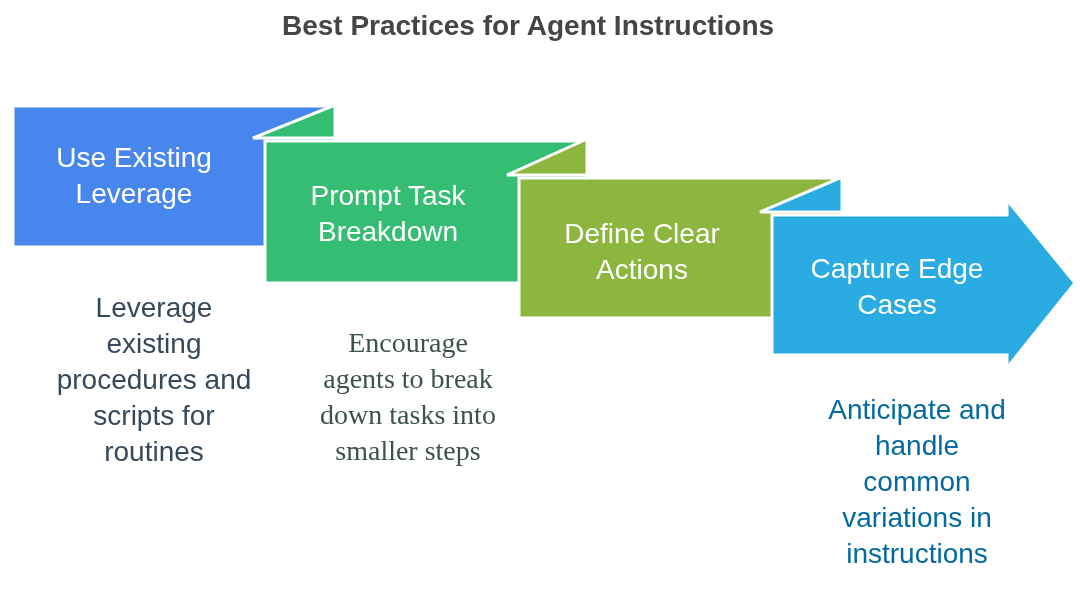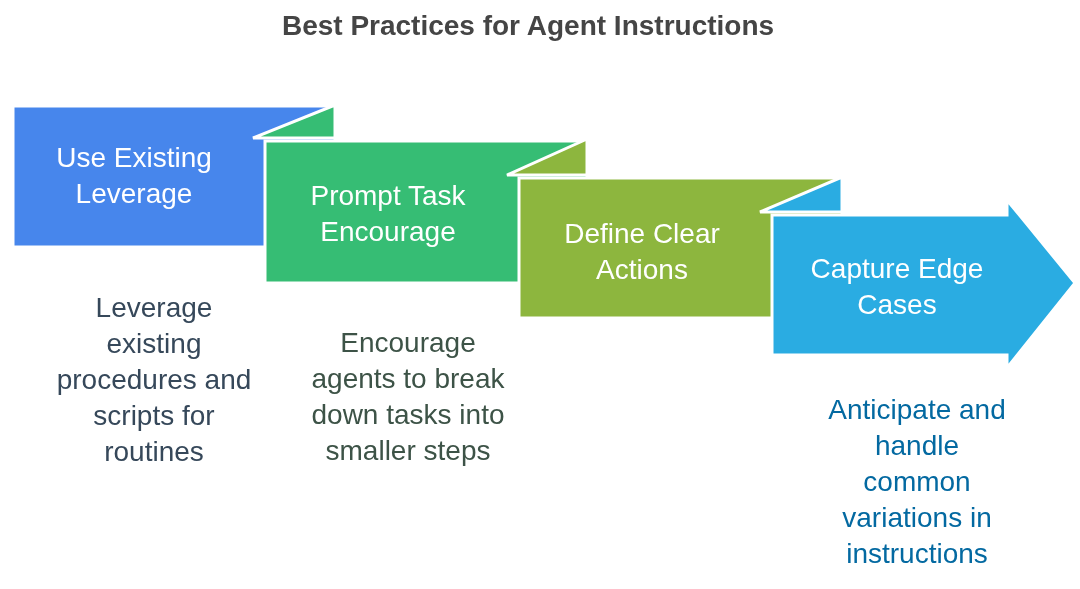--- a/index.html
+++ b/index.html
@@ -76,35 +76,35 @@
     <rect x="519" y="178" width="323" height="140" stroke="#ffffff" stroke-width="3" fill="#8db63e"></rect>
 
     <polygon points="760,212 842,177 842,212" stroke="#ffffff" stroke-width="3" fill="#2aace2"></polygon>
     <polygon points="772,215 1007,215 1007,200 1075,283 1007,368 1007,355 772,355" stroke="#ffffff" stroke-width="3" fill="#2aace2"></polygon>
   </svg>
 
   <div class="block-heading h1" style="color: rgb(255, 255, 255);">Use Existing
 Leverage</div>
 
   <div class="block-heading h2" style="color: rgb(255, 255, 255);">Prompt Task
-Encourage</div>
+Breakdown</div>
 
   <div class="block-heading h4" style="color: rgb(255, 255, 255);">Capture Edge
 Cases</div>
 
   <div class="block-heading h3" style="color: rgb(255, 255, 255);">Define Clear
 Actions</div>
 
   <div class="block-desc d1" style="color: rgb(54, 72, 90);">Leverage
 existing
 procedures and
 scripts for
 routines</div>
 
-  <div class="block-desc d2" style="color: rgb(61, 83, 71);">Encourage
+  <div class="block-desc d2" style="color: rgb(61, 83, 71); font-family: Liberation Serif, serif;">Encourage
 agents to break
 down tasks into
 smaller steps</div>
 
 
   <div class="block-desc d4" style="color: #0369a1;">Anticipate and
 handle
 common
 variations in
 instructions</div>

